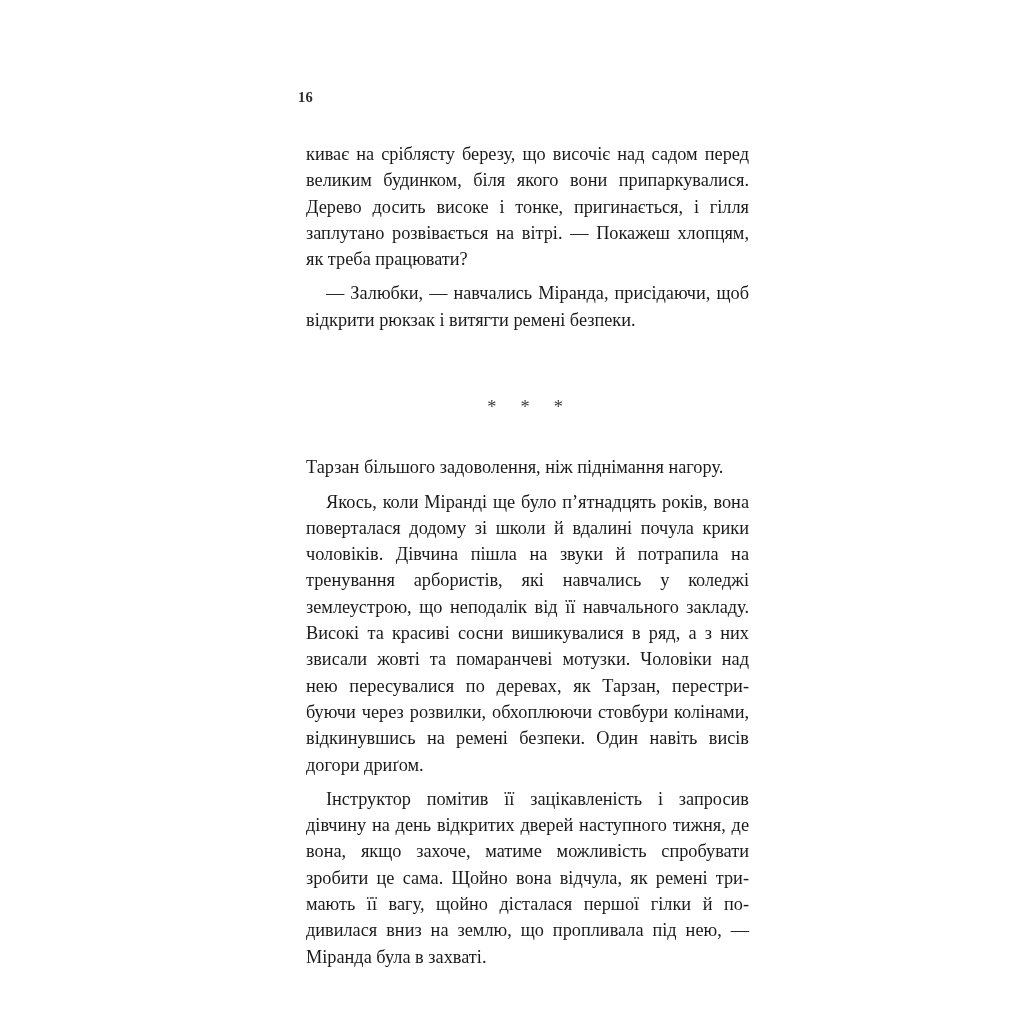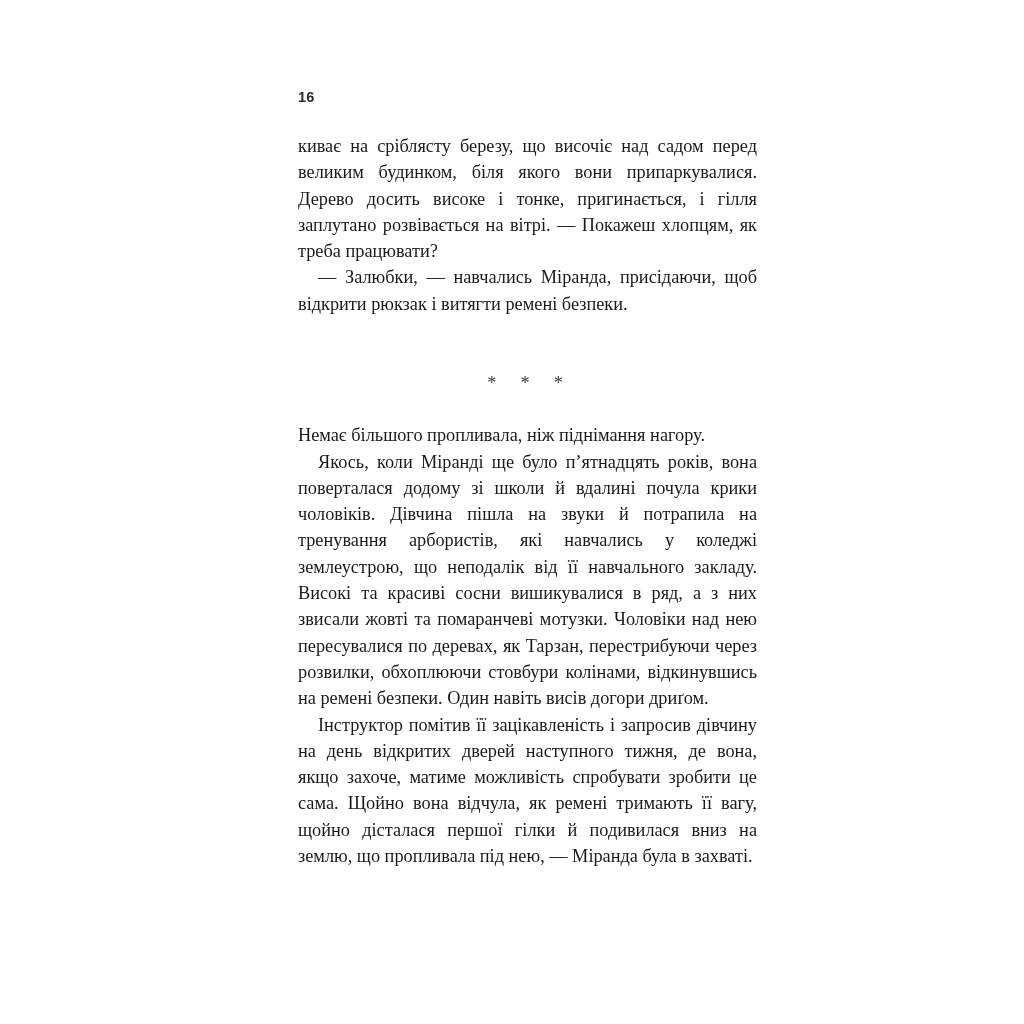--- a/index.html
+++ b/index.html
@@ -12,21 +12,21 @@
     width: 1024px;
     height: 1024px;
     background: #ffffff;
     overflow: hidden;
     box-sizing: border-box;
   }
   .folio {
     position: absolute;
     left: 298px;
     top: 90px;
-    font-family: Liberation Sans, sans-serif;
+    font-family: Liberation Serif, serif;
     font-size: 14.5px;
     font-weight: 700;
     color: #2b2b2b;
     letter-spacing: 0.2px;
     line-height: 1;
   }
   .text-column {
     position: absolute;
     left: 298px;
     top: 133px;
@@ -34,21 +34,21 @@
     font-family: "Liberation Serif", "DejaVu Serif", serif;
     font-size: 18.3px;
     line-height: 26.3px;
     color: #1a1a1a;
     text-align: justify;
     text-justify: inter-word;
     -webkit-hyphens: manual;
     hyphens: manual;
   }
   .para {
-    margin: 0;
+    margin: 8px;
     text-indent: 0;
     text-align: justify;
   }
   .para.indented {
     text-indent: 20px;
   }
   .scene-break {
     margin: 0;
     text-align: center;
     font-family: "Liberation Serif", "DejaVu Serif", serif;
@@ -76,19 +76,19 @@
 
     <p class="para">киває на сріблясту березу, що височіє над садом перед великим будинком, біля якого вони припаркувалися. Дерево досить високе і тонке, пригинається, і гілля заплутано розвівається на вітрі. — Покажеш хлопцям, як треба працювати?</p>
     <p class="para indented">— Залюбки, — навчались Міранда, присідаючи, щоб відкрити рюкзак і витягти ремені безпеки.</p>
 
     <div class="gap-after-block"></div>
 
     <p class="scene-break">*  *  *</p>
 
     <div class="gap-after-stars"></div>
 
-    <p class="para">Немає більшого пропливала, ніж піднімання нагору.</p>
+    <p class="para">Тарзан більшого задоволення, ніж піднімання нагору.</p>
     <p class="para indented">Якось, коли Міранді ще було п’ятнадцять років, вона поверталася додому зі школи й вдалині почула крики чоловіків. Дівчина пішла на звуки й потрапила на тренування арбористів, які навчались у коледжі землеустрою, що неподалік від її навчального закла­ду. Високі та красиві сосни вишикувалися в ряд, а з них звисали жовті та помаранчеві мотузки. Чоловіки над нею пересувалися по деревах, як Тарзан, перестри­буючи через розвилки, обхоплюючи стовбури колі­нами, відкинувшись на ремені безпеки. Один навіть висів догори дриґом.</p>
     <p class="para indented">Інструктор помітив її зацікавленість і запросив дівчину на день відкритих дверей наступного тижня, де вона, якщо захоче, матиме можливість спробувати зробити це сама. Щойно вона відчула, як ремені три­мають її вагу, щойно дісталася першої гілки й по­дивилася вниз на землю, що пропливала під нею, — Міранда була в захваті.</p>
 
   </div>
 
 </div>
 
 </body></html>

